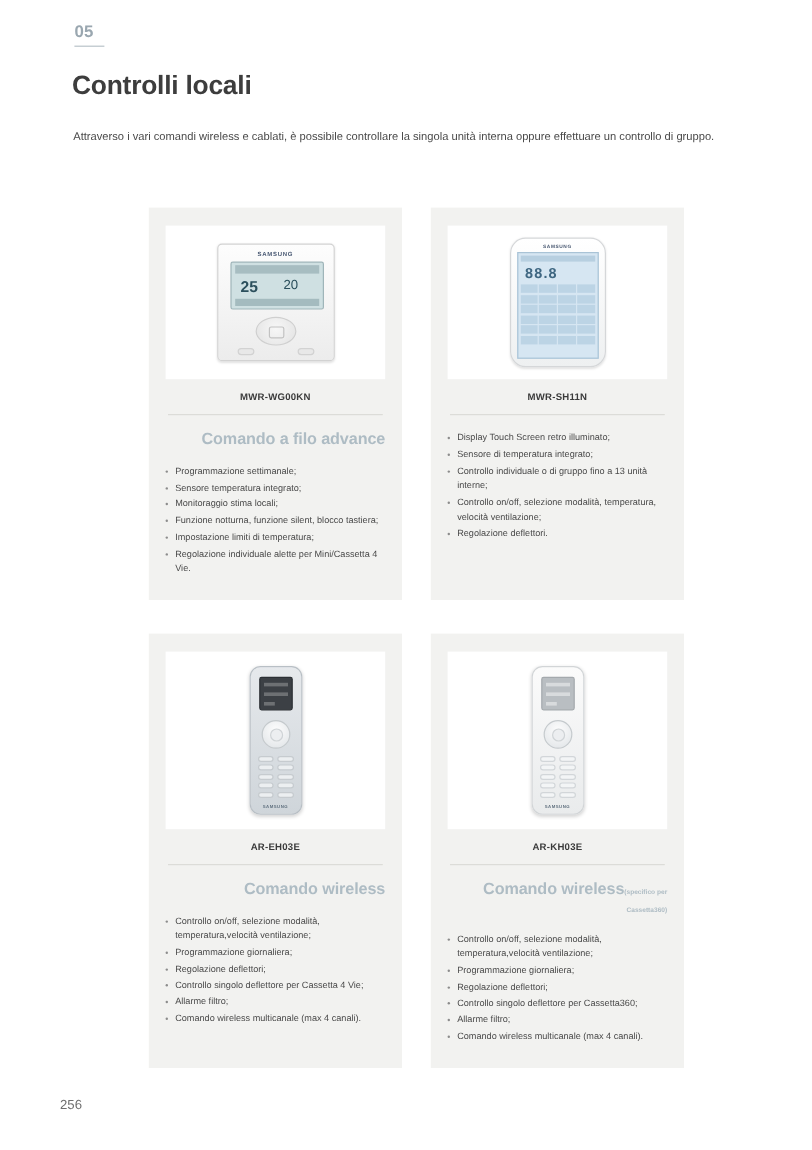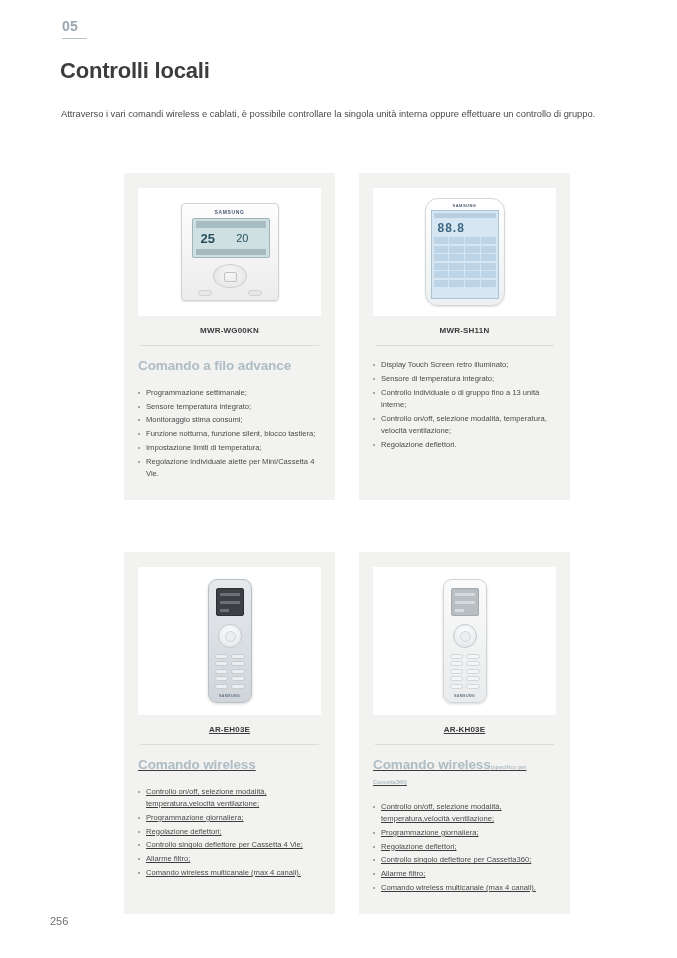--- a/index.html
+++ b/index.html
@@ -64,21 +64,21 @@
   .cards {
     position: absolute;
     left: 124px;
     top: 173px;
     width: 447px;
   }
   .card-row {
     display: flex;
     gap: 24px;
   }
-  .card-row + .card-row { margin-top: 52px; text-decoration: underline; }
+  .card-row + .card-row { margin-top: 28px; }
 
   .card {
     width: 211px;
     background: #f2f2f0;
     padding: 15px 14px 18px 14px;
     position: relative;
   }
 
   .photo-box {
     background: #ffffff;
@@ -103,20 +103,21 @@
     background: #dcdcd8;
     margin: 10px 2px 0 2px;
   }
   .card-heading {
     font-size: 13.5px;
     font-weight: bold;
     color: #aebcc4;
     margin-top: 13px;
     letter-spacing: -0.1px;
     line-height: 1.1;
+    text-align: right;
   }
   .card-heading .sub {
     font-size: 5.5px;
     font-weight: bold;
     letter-spacing: 0;
     color: #aebcc4;
   }
   ul.features {
     margin: 13px 0 0 0;
     padding: 0;
@@ -340,21 +341,21 @@
             <div class="btn-l"></div>
             <div class="btn-r"></div>
           </div>
         </div>
         <div class="model-name">MWR-WG00KN</div>
         <div class="divider"></div>
         <div class="card-heading"><span>Comando a filo advance</span></div>
         <ul class="features">
           <li>Programmazione settimanale;</li>
           <li>Sensore temperatura integrato;</li>
-          <li>Monitoraggio stima consumi;</li>
+          <li>Monitoraggio stima locali;</li>
           <li>Funzione notturna, funzione silent, blocco tastiera;</li>
           <li>Impostazione limiti di temperatura;</li>
           <li>Regolazione individuale alette per Mini/Cassetta 4 Vie.</li>
         </ul>
       </div>
 
       <div class="card">
         <div class="photo-box">
           <div class="dev-sh">
             <div class="brand">SAMSUNG</div>

